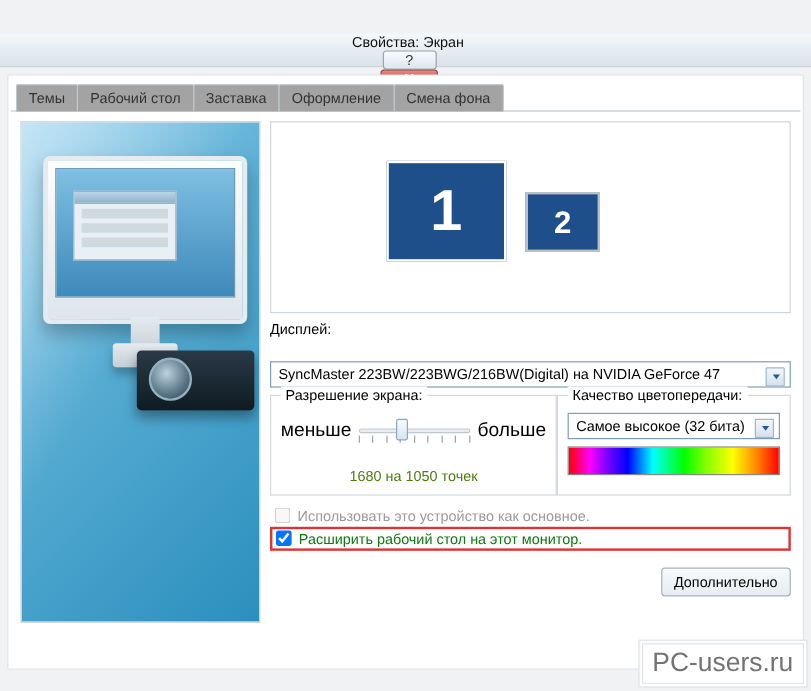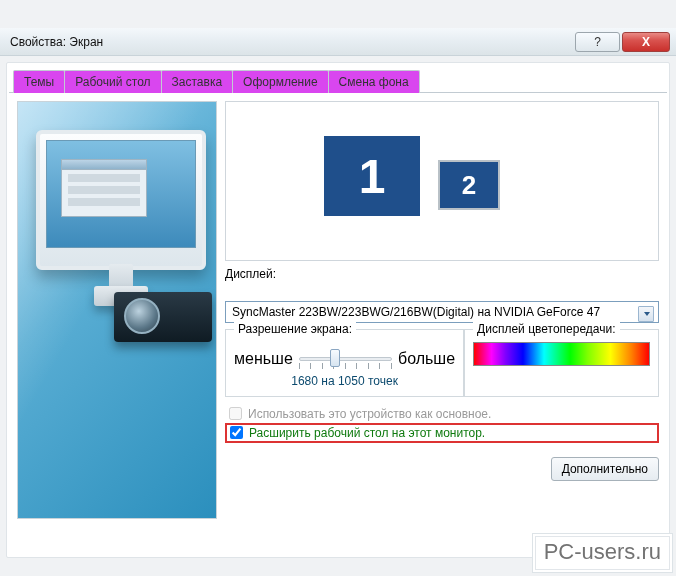--- a/index.html
+++ b/index.html
@@ -4,21 +4,21 @@
 <style>
   * { box-sizing: border-box; margin: 0; padding: 0; font-family: "Segoe UI", Tahoma, sans-serif; }
   body { background: #fff; width: 676px; height: 576px; position: relative; overflow: hidden; }
 
   
   .titlebar {
     height: 28px;
     background: linear-gradient(to bottom, #f4f8fb 0%, #e6edf2 50%, #dce4e8 100%);
     border-bottom: 1px solid #c9d3d9;
     display: flex; align-items: center; padding: 0 6px 0 10px;
-    font-size: 12px; color: #111;
+    font-size: 12px; color: #111; flex-direction: column;
   }
   .titlebar .spacer { flex: 1; }
   .titlebar .winbtn {
     width: 45px; height: 20px; margin-left: 2px;
     border: 1px solid #9ca6ad; border-radius: 3px;
     background: linear-gradient(to bottom, #f7fbff, #dfe7ec);
     display: flex; align-items: center; justify-content: center;
     font-size: 12px; color: #333;
   }
   .titlebar .winbtn.close {
@@ -27,21 +27,21 @@
   }
 
   
   .dialog { position: absolute; inset: 0; padding-top: 28px; background: #f0f2f4; }
   .dialog-inner { margin: 6px; background: #fff; border: 1px solid #dfe4e8; border-radius: 2px; padding: 2px 2px 4px; height: 496px; position: relative; }
 
   
   .tabs { display: flex; padding: 4px 4px 0 4px; border-bottom: 1px solid #c2cbd2; gap: 0; font-size: 12px; }
   .tab {
     padding: 4px 10px 4px; border: 1px solid #c2cbd2; border-bottom: none;
-    background: #d946ef; margin-right: -1px; border-radius: 2px 2px 0 0;
+    background: #a3a3a3; margin-right: -1px; border-radius: 2px 2px 0 0;
     color: #333; cursor: default; position: relative; top: 1px;
   }
   .tab.active { background: #fff; z-index: 2; border-bottom: 1px solid #fff; }
 
   .tab-panel { display: flex; padding: 8px; gap: 8px; }
 
   
   .illust {
     width: 200px; height: 418px;
     background: linear-gradient(135deg, #9ad2ef 0%, #5aaed4 40%, #2b8fbd 100%);
@@ -125,21 +125,21 @@
 
   .slider-row { display:flex; align-items:center; gap:6px; margin-top:10px; color:#000; font-size:16px;}
   .slider { flex:1; position:relative; height:26px; }
   .slider .track { position:absolute; left:0; right:0; top:11px; height:4px; background:#e9edf1; border:1px solid #c0c8cf; border-radius:2px;}
   .slider .ticks { position:absolute; left:0; right:0; top:17px; height:6px; display:flex; justify-content:space-between; }
   .slider .ticks span { width:1px; height:6px; background:#9aa4ab; }
   .slider .thumb {
     position:absolute; top:3px; left:34%; width:10px; height:18px;
     background: linear-gradient(to bottom,#f7fbff,#d7e4f0); border:1px solid #8aa6c2; border-radius:2px;
   }
-  .res-val { text-align:center; margin-top:2px; font-size:12px; color:#0c4a6e; }
+  .res-val { text-align:center; margin-top:18px; font-size:12px; color:#4d7c0f; }
 
   .color-select { border:1px solid #7b9ebd; height:22px; display:flex; align-items:center; padding:0 18px 0 6px; font-size:12px; position:relative; margin-top:8px; color:#000;}
   .color-select::after {
     content:""; position:absolute; right:4px; top:4px; width:14px; height:14px;
     background: linear-gradient(to bottom,#f3f6fa,#d6e2ee); border:1px solid #9bb6d0; border-radius:1px;
   }
   .color-select::before {
     content:""; position:absolute; right:8px; top:10px; width:0; height:0;
     border-left:3px solid transparent; border-right:3px solid transparent; border-top:4px solid #2b5a8a; z-index:2;
   }
@@ -264,21 +264,24 @@
                     <span></span>
                   </div>
                 <div class="thumb"></div>
               </div>
               <span>больше</span>
             </div>
             <div class="res-val">1680 на 1050 точек</div>
           </div>
 
           <div class="group col">
-            <div class="legend">Дисплей цветопередачи:</div>
+            <div class="legend">Качество цветопередачи:</div>
+            <div class="color-select">
+              <span>Самое высокое (32 бита)</span>
+            </div>
             <div class="spectrum"></div>
           </div>
 
         </div>
 
         <div class="checks">
           <label class="check primary">
             <input type="checkbox" disabled="" style="">
             <span class="lbl">Использовать это устройство как основное.</span>
           </label>

